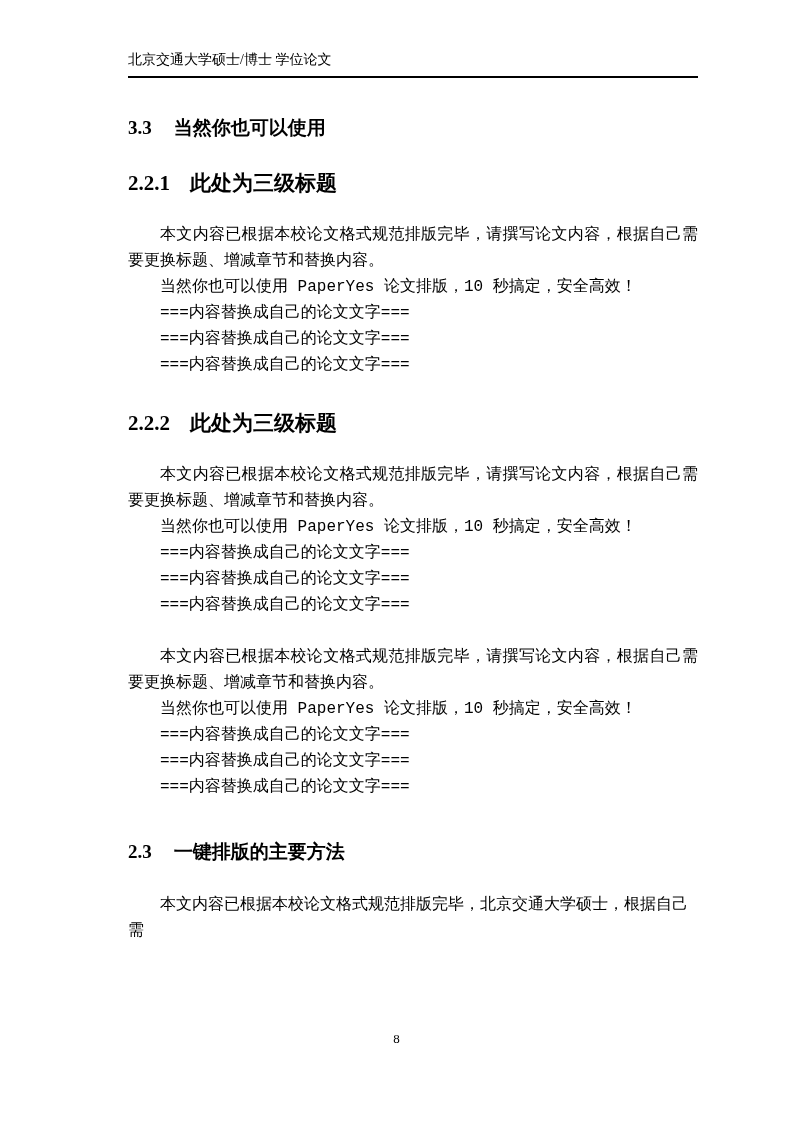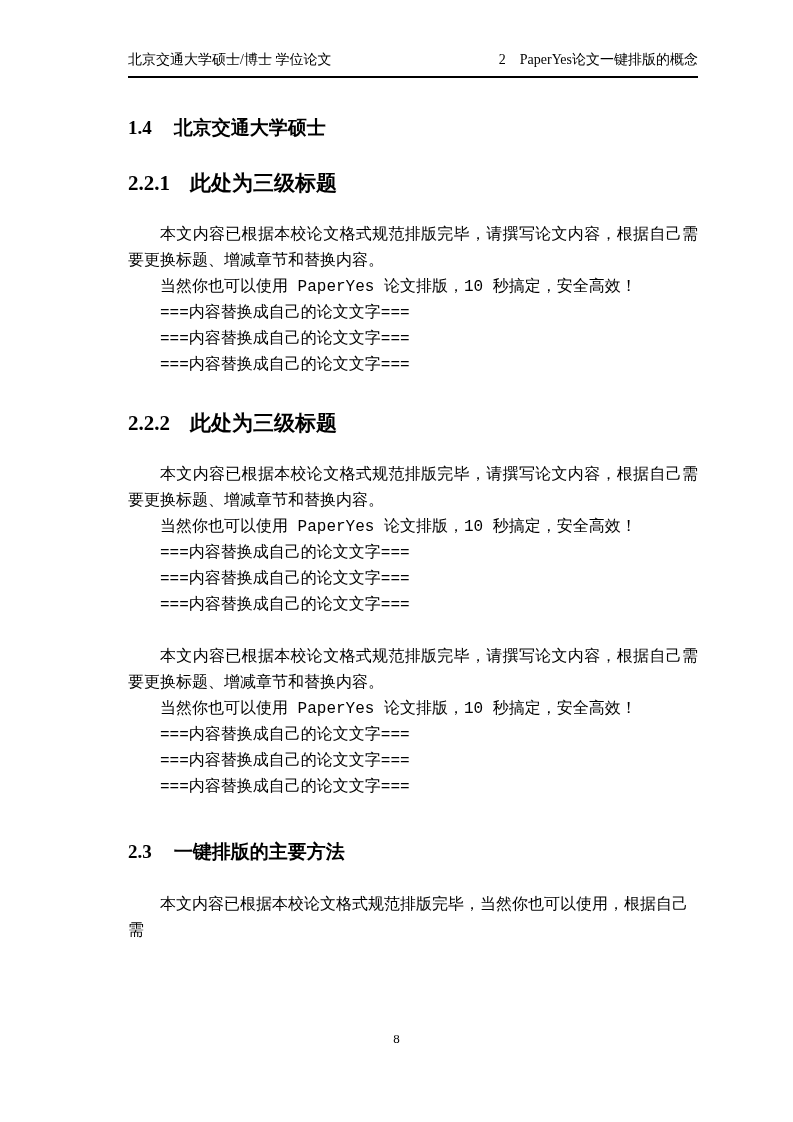--- a/index.html
+++ b/index.html
@@ -78,25 +78,24 @@
     font-family: "Liberation Serif", "DejaVu Serif", serif;
   }
 </style>
 </head>
 <body>
 
 <div class="page">
 
   <div class="header">
     <span class="hdr-left">北京交通大学硕士/博士 学位论文</span>
-    <span class="hdr-right">2　PaperYes论文一键排版的概念</span>
   </div>
 
   <div class="h2">
-    <span class="sec-num">1.4</span><span>北京交通大学硕士</span>
+    <span class="sec-num">3.3</span><span>当然你也可以使用</span>
   </div>
 
   <div class="h3 after-h2">
     <span class="sec-num">2.2.1</span><span>此处为三级标题</span>
   </div>
 
   <div class="body-block">
     <p>本文内容已根据本校论文格式规范排版完毕，请撰写论文内容，根据自己需要更换标题、增减章节和替换内容。</p>
     <p>当然你也可以使用 PaperYes 论文排版，10 秒搞定，安全高效！</p>
     <p>===内容替换成自己的论文文字===</p>
@@ -124,20 +123,20 @@
     <p>===内容替换成自己的论文文字===</p>
     <p>===内容替换成自己的论文文字===</p>
   </div>
 
   <div class="h2 mid">
     <span class="sec-num">2.3</span><span>一键排版的主要方法</span>
   </div>
 
 
   <div class="partial">
-    <p>本文内容已根据本校论文格式规范排版完毕，当然你也可以使用，根据自己需</p>
+    <p>本文内容已根据本校论文格式规范排版完毕，北京交通大学硕士，根据自己需</p>
   </div>
 
   <div class="footer">
     <span>8</span>
   </div>
 
 </div>
 
 </body></html>

